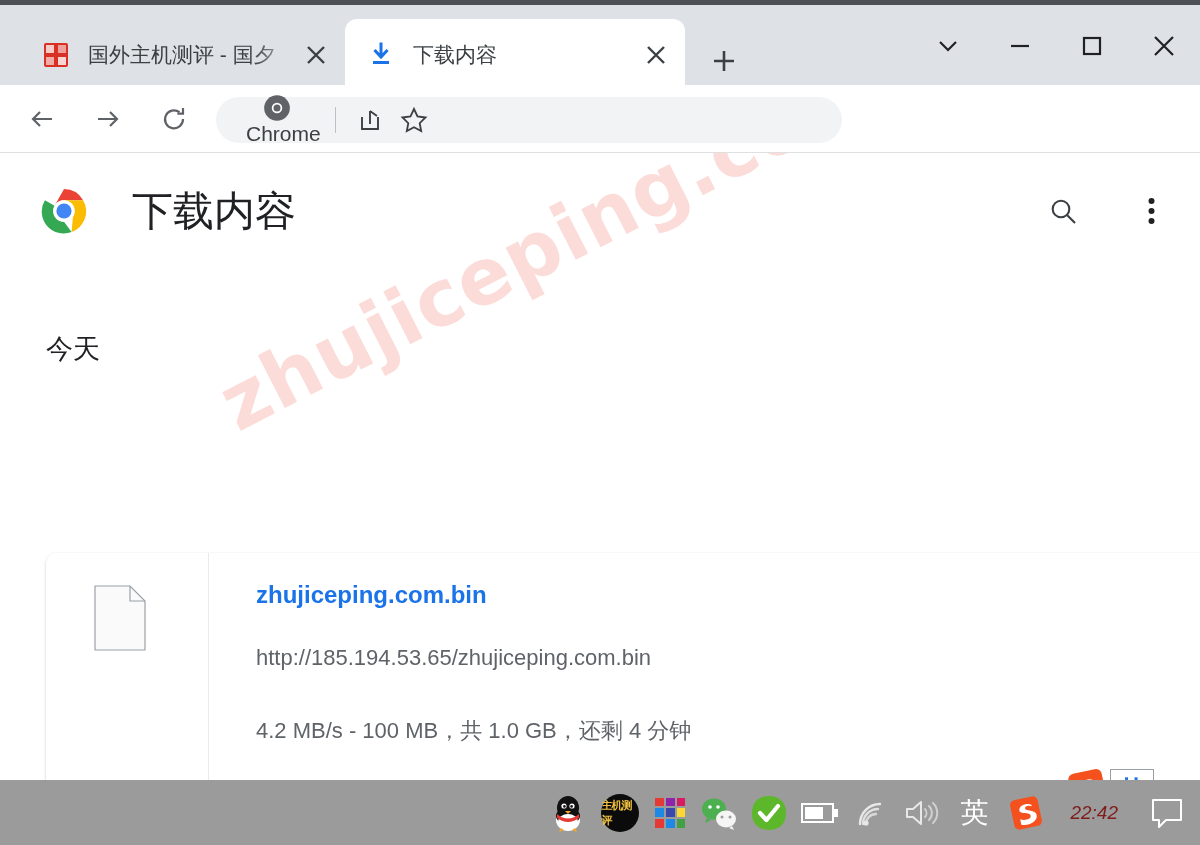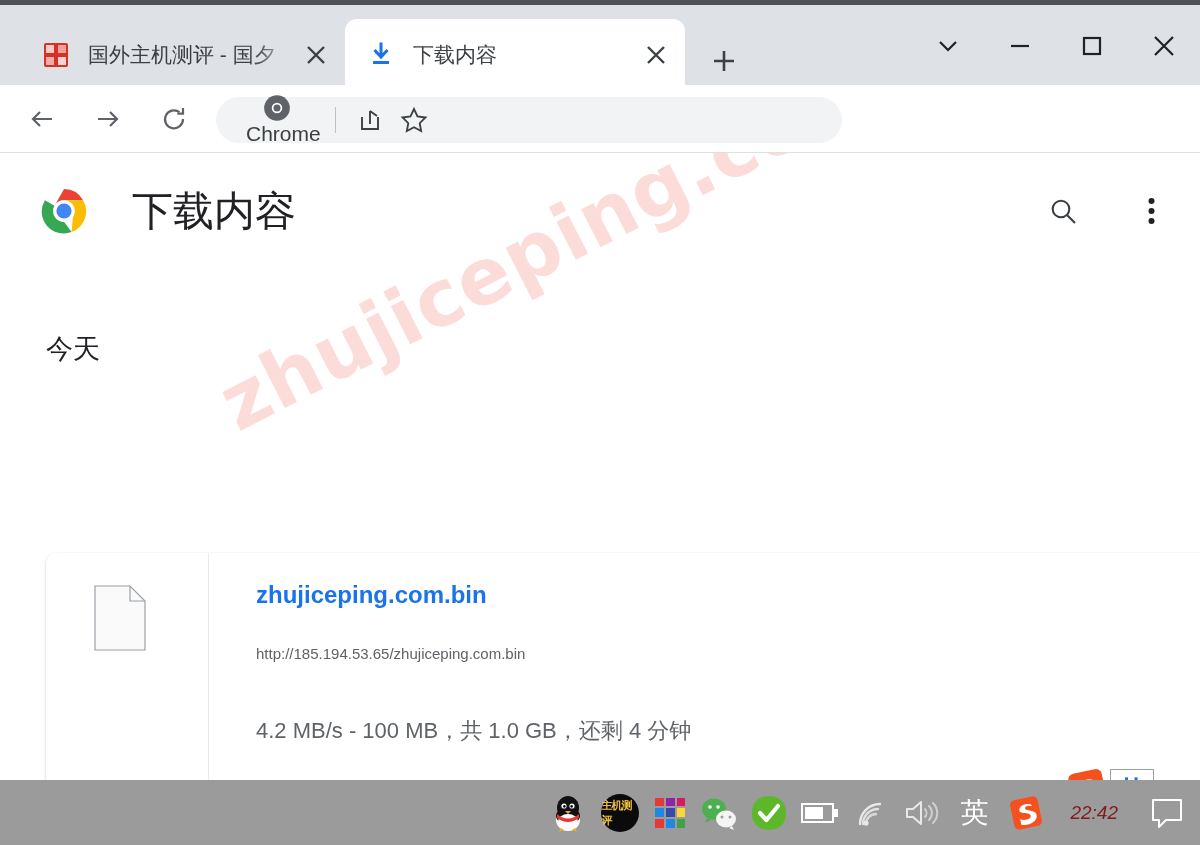--- a/index.html
+++ b/index.html
@@ -85,21 +85,21 @@
     position:absolute;left:46px;top:400px;width:1175px;height:352px;
     background:#ffffff;border-radius:10px;
     box-shadow:0 1px 3px rgba(60,64,67,.20),0 1px 2px rgba(60,64,67,.10);
     overflow:hidden;
   }
   .card-divider{position:absolute;left:162px;top:0;width:1px;height:352px;background:#e8eaed;}
   .fileicon{position:absolute;left:48px;top:32px;width:52px;height:66px;}
 
   .card-body{position:absolute;left:210px;top:0;right:0;}
   .fname{position:absolute;left:0;top:28px;font-size:24px;font-weight:bold;color:#1a73e8;}
-  .furl{position:absolute;left:0;top:92px;font-size:15px;color:#5f6368;}
+  .furl{position:absolute;left:0;top:92px;font-size:22px;color:#5f6368;}
   .fstatus{position:absolute;left:0;top:163px;font-size:22px;color:#5f6368;}
 
   
   .sogou-float{position:absolute;left:1062px;top:614px;display:flex;align-items:center;}
   .sogou-s{width:52px;height:48px;}
   .sogou-box{
     width:44px;height:44px;border:1px solid #9aa0a6;background:#fff;
     display:flex;align-items:center;justify-content:center;
     font-size:27px;color:#1a73e8;font-weight:bold;box-sizing:border-box;margin-left:-4px;
   }

